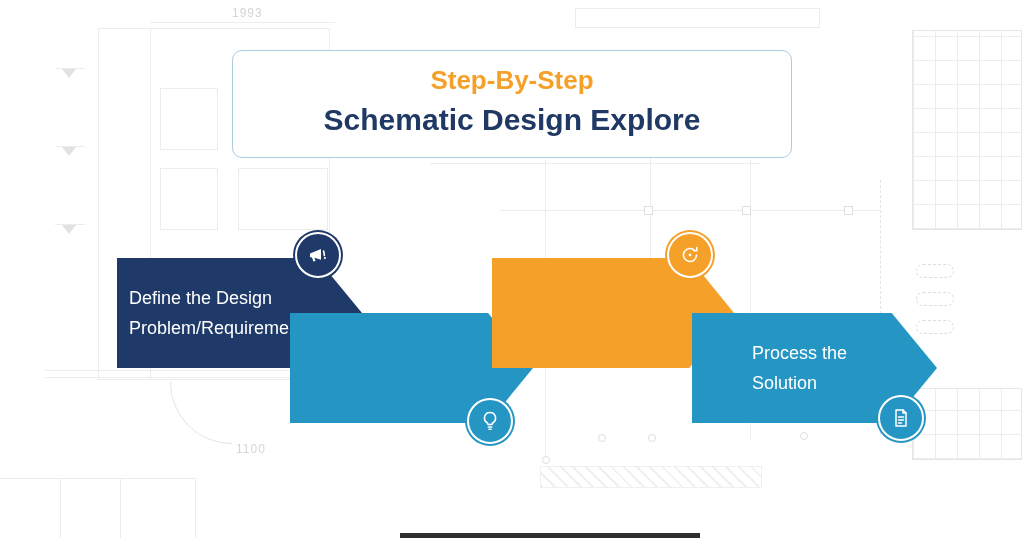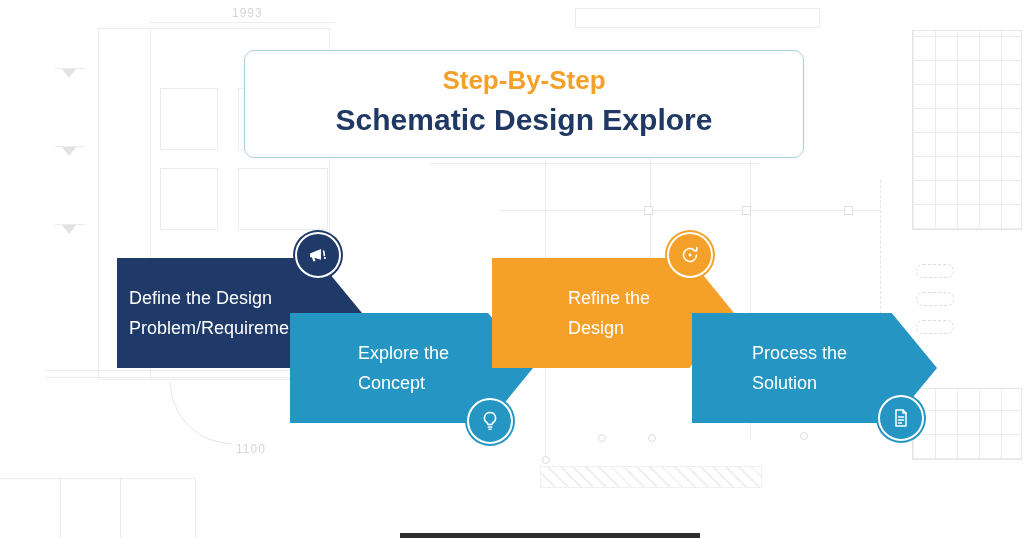--- a/index.html
+++ b/index.html
@@ -24,21 +24,21 @@
   .bp-pill   { width:38px; height:14px; border:1px dashed #dcdcdc; border-radius:7px; }
   .bp-hatch  { border:1px solid #f0f0f0;
                background-image:repeating-linear-gradient(45deg,#f0f0f0 0 2px,transparent 2px 9px); }
   .bp-arc    { width:62px; height:62px; border-left:1px solid #e6e6e6; border-bottom:1px solid #e6e6e6; border-bottom-left-radius:100%; }
   .bp-dim    { color:#d5d5d5; font-size:12px; letter-spacing:1px; }
   .bp-bar    { background:#2e2e2e; }
   
   .title-box {
     position:absolute; left:232px; top:50px; width:560px; height:108px;
     background:#ffffff; border:1px solid #a9cede; border-radius:10px;
-    text-align:center; z-index:5;margin-left:12px;
+    text-align:center; z-index:5;
   }
   .title-sub  { margin-top:14px; font-size:26px; font-weight:bold; color:#f5a028; }
   .title-main { margin-top:7px;  font-size:30px; font-weight:bold; color:#1f3864; }
   
   .step { position:absolute; height:110px; z-index:10; }
   .arrow {
     position:absolute; inset:0;
     clip-path:polygon(0 0, 81.5% 0, 100% 50%, 81.5% 100%, 0 100%);
   }
   .step-label {
@@ -120,32 +120,30 @@
     <svg viewBox="0 0 24 24" fill="none" stroke="#ffffff" stroke-width="1.6" stroke-linecap="round" stroke-linejoin="round">
       <path d="M4 10.5v3.5l2 .5 1.4 4 2.1-.6-1.1-3.2 6.6 2V6z" fill="#ffffff" stroke="none"></path>
       <path d="M17.6 8l.8 4.5"></path>
       <circle cx="18.9" cy="15" r="1.1" fill="#ffffff" stroke="none"></circle>
     </svg>
   </div>
 </div>
 
 <div class="step" style="left:290px;top:313px;width:243px;">
   <div class="arrow" style="background:#2596c4;"></div>
-  <div class="step-label" style="left:68px;width:120px;">Explore the Concept</div>
   <div class="badge" style="left:177px;top:85px;background:#2596c4;box-shadow:0 0 0 2px #2596c4;">
     <svg viewBox="0 0 24 24" fill="none" stroke="#ffffff" stroke-width="1.6" stroke-linecap="round" stroke-linejoin="round">
       <path d="M12 3.5a5.5 5.5 0 0 1 3.2 10c-.7.5-1.2 1.2-1.2 2h-4c0-.8-.5-1.5-1.2-2A5.5 5.5 0 0 1 12 3.5z"></path>
       <path d="M10.3 18h3.4M11 20.3h2"></path>
     </svg>
   </div>
 </div>
 
 <div class="step" style="left:492px;top:258px;width:242px;">
   <div class="arrow" style="background:#f5a028;"></div>
-  <div class="step-label" style="left:76px;width:110px;">Refine the Design</div>
   <div class="badge" style="left:175px;top:-26px;background:#f5a028;box-shadow:0 0 0 2px #f5a028;">
     <svg viewBox="0 0 24 24" fill="none" stroke="#ffffff" stroke-width="1.6" stroke-linecap="round" stroke-linejoin="round">
       <path d="M18.5 12a6.5 6.5 0 1 1-1.9-4.6"></path>
       <path d="M18.8 4.6v3.2h-3.2"></path>
       <circle cx="12" cy="12" r="1.4" fill="#ffffff" stroke="none"></circle>
     </svg>
   </div>
 </div>
 
 <div class="step" style="left:692px;top:313px;width:245px;">

